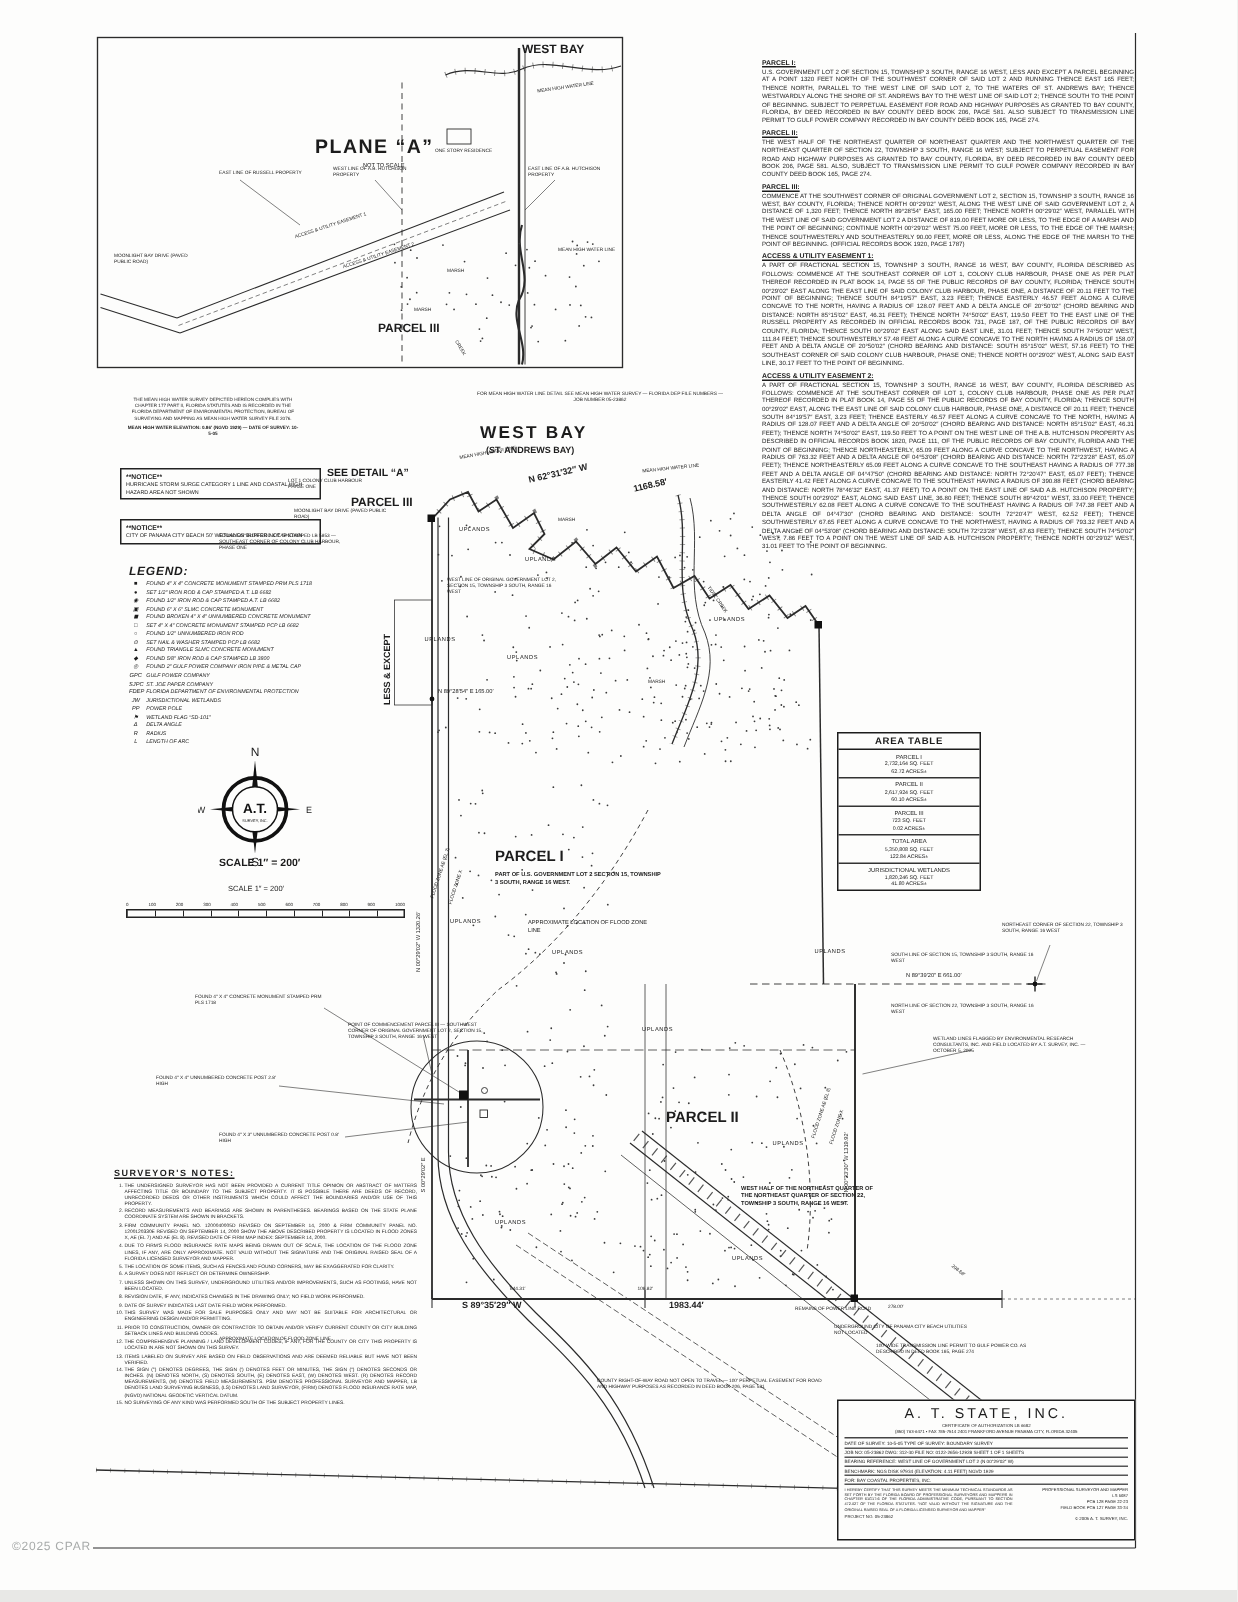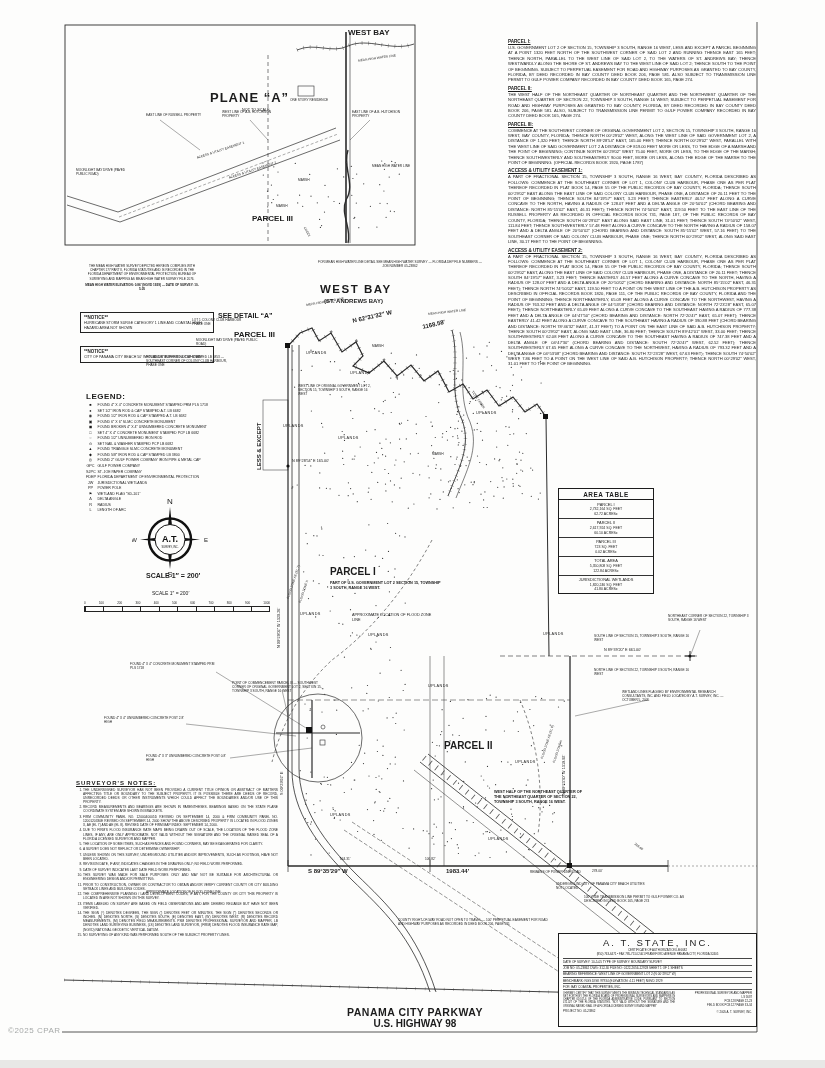--- a/index.html
+++ b/index.html
@@ -26,21 +26,21 @@
   #legal h4{font-size:4.6px;margin:3px 0 1px 0;font-weight:bold;text-decoration:underline;}
   #legal p{font-size:4.1px;line-height:1.32;margin:0 0 3px 0;text-align:justify;}
   
   .notice{position:absolute;left:80px;width:126px;border:.8px solid #222;padding:2px 3px;background:#fdfdfc;}
   .notice .nh{font-size:4.5px;font-weight:bold;margin-bottom:1px;}
   .notice .nb{font-size:3.6px;line-height:1.3;}
   
   #mhw{position:absolute;left:84px;top:264px;width:116px;font-size:3.1px;line-height:1.35;text-align:center;}
   #mhw .m2{margin-top:2px;font-weight:bold;}
   
-  #legend{position:absolute;left:86px;top:392px;width:172px;}
+  #legend{position:absolute;left:86px;top:376px;width:172px;font-style:italic;}
   #legend h3{font-size:8px;margin:0 0 2px 0;font-weight:bold;letter-spacing:.5px;}
   #legend ul{list-style:none;margin:0;padding:0;}
   #legend li{display:flex;gap:2.5px;font-size:3.55px;line-height:1.28;margin-bottom:.7px;}
   #legend .lg-sym{width:9px;flex:0 0 9px;text-align:center;font-size:3.8px;}
   
   #areatable{position:absolute;left:558px;top:488px;width:94px;border:1px solid #1c1c1c;background:#fdfdfc;}
   #areatable .at-title{font-size:6.4px;font-weight:bold;text-align:center;padding:1.5px 0;border-bottom:1.4px solid #1c1c1c;letter-spacing:.5px;}
   #areatable .at-row{border-bottom:.6px solid #333;text-align:center;padding:1.5px 1px;}
   #areatable .at-row:last-child{border-bottom:none;}
   #areatable .at-name{font-size:3.9px;margin-bottom:.8px;}
@@ -1074,24 +1074,20 @@
         <li>DATE OF SURVEY INDICATES LAST DATE FIELD WORK PERFORMED.</li>
         <li>THIS SURVEY WAS MADE FOR SALE PURPOSES ONLY AND MAY NOT BE SUITABLE FOR ARCHITECTURAL OR ENGINEERING DESIGN AND/OR PERMITTING.</li>
         <li>PRIOR TO CONSTRUCTION, OWNER OR CONTRACTOR TO OBTAIN AND/OR VERIFY CURRENT COUNTY OR CITY BUILDING SETBACK LINES AND BUILDING CODES.</li>
         <li>THE COMPREHENSIVE PLANNING / LAND DEVELOPMENT CODES, IF ANY, FOR THE COUNTY OR CITY THIS PROPERTY IS LOCATED IN ARE NOT SHOWN ON THIS SURVEY.</li>
         <li>ITEMS LABELED ON SURVEY ARE BASED ON FIELD OBSERVATIONS AND ARE DEEMED RELIABLE BUT HAVE NOT BEEN VERIFIED.</li>
         <li>THE SIGN (°) DENOTES DEGREES, THE SIGN (′) DENOTES FEET OR MINUTES, THE SIGN (″) DENOTES SECONDS OR INCHES. (N) DENOTES NORTH, (S) DENOTES SOUTH, (E) DENOTES EAST, (W) DENOTES WEST. (R) DENOTES RECORD MEASUREMENTS, (M) DENOTES FIELD MEASUREMENTS. PSM DENOTES PROFESSIONAL SURVEYOR AND MAPPER, LB DENOTES LAND SURVEYING BUSINESS, (LS) DENOTES LAND SURVEYOR, (FIRM) DENOTES FLOOD INSURANCE RATE MAP, (NGVD) NATIONAL GEODETIC VERTICAL DATUM.</li>
         <li>NO SURVEYING OF ANY KIND WAS PERFORMED SOUTH OF THE SUBJECT PROPERTY LINES.</li>
       </ol>
   </div>
 
-  <div id="hwy">
-    <div class="h1">PANAMA CITY PARKWAY</div>
-    <div class="h2">U.S. HIGHWAY 98</div>
-  </div>
 
   <div id="tblock">
     <div class="co">A. T. STATE, INC.</div>
     <div class="cert">CERTIFICATE OF AUTHORIZATION LB 6682</div>
     <div class="contact">(850) 763-6471  •  FAX 785-7514      2401 FRANKFORD AVENUE      PANAMA CITY, FLORIDA 32405</div>
     <div class="row">DATE OF SURVEY: 10-5-05      TYPE OF SURVEY: BOUNDARY SURVEY</div>
     <div class="row">JOB NO: 05-23862    DWG: 312-30    FILE NO: 0122-2656-12928    SHEET 1 OF 1 SHEETS</div>
     <div class="row">BEARING REFERENCE: WEST LINE OF GOVERNMENT LOT 2 (N 00°29′02″ W)</div>
     <div class="row">BENCHMARK: NGS DISK 97934 (ELEVATION: 4.11 FEET) NGVD 1929</div>
     <div class="row">FOR: BAY COASTAL PROPERTIES, INC.</div>

